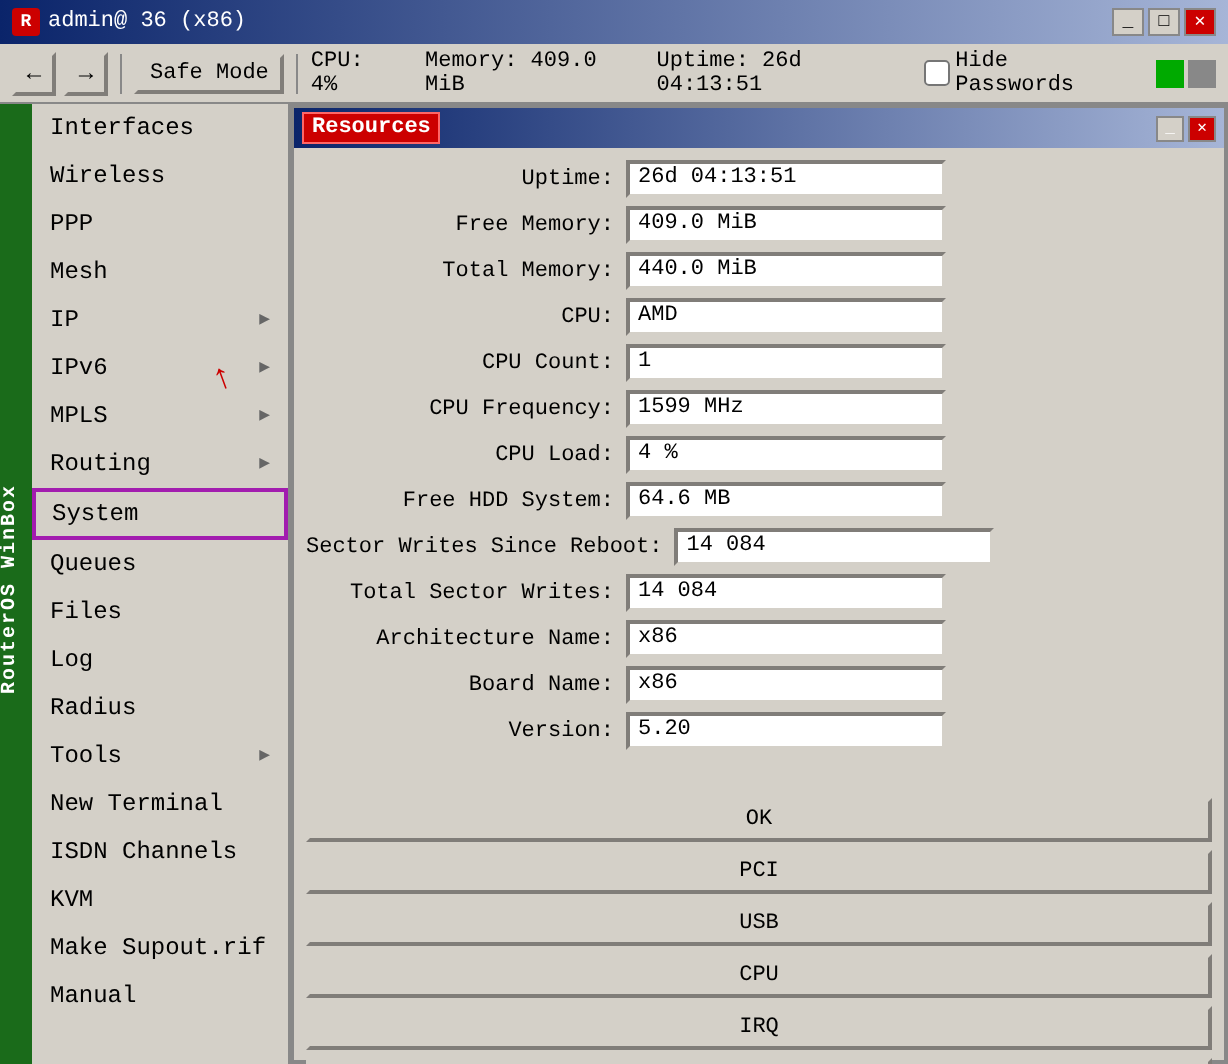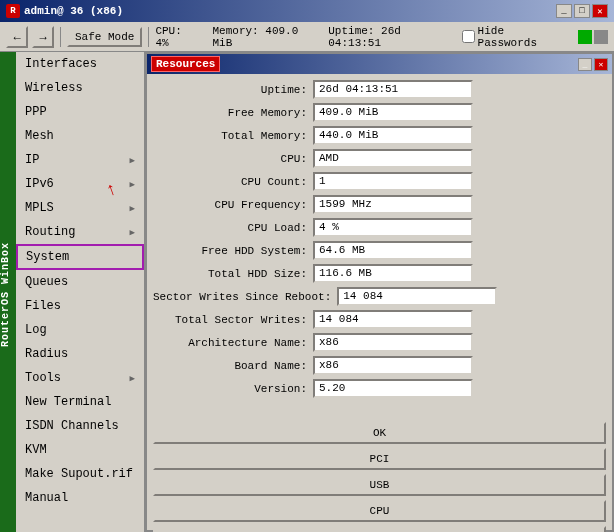--- a/index.html
+++ b/index.html
@@ -30,21 +30,21 @@
     .title-icon {
       width: 14px;
       height: 14px;
       background: #cc0000;
       border-radius: 2px;
       display: flex; align-items: center; justify-content: center;
       color: white; font-size: 9px; font-weight: bold;
     }
     .title-text {
       font-size: 11px;
-      font-weight: bold;
+      font-weight: normal;
     }
     .title-controls {
       display: flex; gap: 2px;
     }
     .title-btn {
       width: 16px; height: 14px;
       background: #d4d0c8;
       border: 1px solid #888;
       display: flex; align-items: center; justify-content: center;
       font-size: 9px; cursor: pointer;
@@ -386,24 +386,20 @@
             </div>
             <div class="form-row">
               <span class="form-label">CPU Load:</span>
               <span class="form-value">4 %</span>
             </div>
             <div class="form-row">
               <span class="form-label">Free HDD System:</span>
               <span class="form-value">64.6 MB</span>
             </div>
             <div class="form-row">
-              <span class="form-label">Total HDD Size:</span>
-              <span class="form-value">116.6 MB</span>
-            </div>
-            <div class="form-row">
               <span class="form-label">Sector Writes Since Reboot:</span>
               <span class="form-value">14 084</span>
             </div>
             <div class="form-row">
               <span class="form-label">Total Sector Writes:</span>
               <span class="form-value">14 084</span>
             </div>
             <div class="form-row">
               <span class="form-label">Architecture Name:</span>
               <span class="form-value">x86</span>

